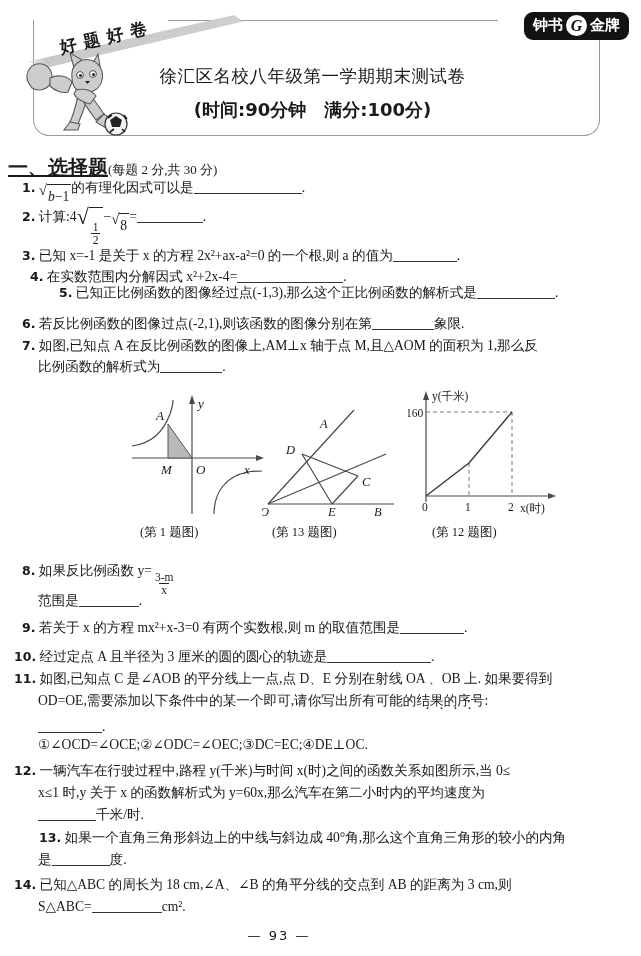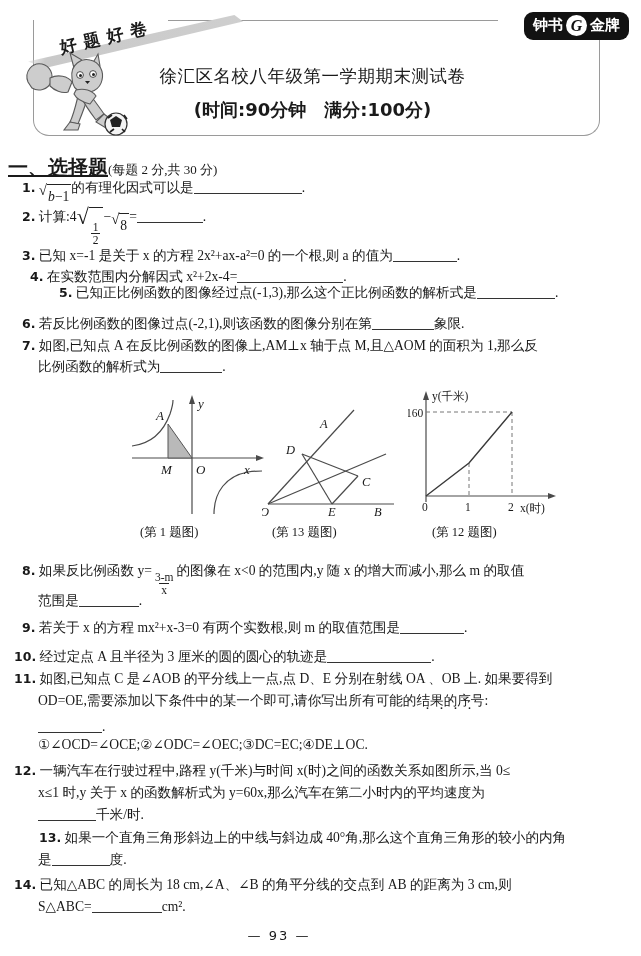--- a/index.html
+++ b/index.html
@@ -354,21 +354,21 @@
     <text x="24" y="22" font-size="11.5" fill="#1a1a1a">y(千米)</text>
   </svg>
   <div class="fig-cap" style="left:432px; top:146px;">(第 12 题图)</div>
 </div>
 
 <div class="q" style="left:22px; top:560px;">
   <span class="qnum">8.</span>
   <span>如果反比例函数 y=</span><span class="frac">
       <span class="num">3-m</span>
       <span class="den">x</span>
-    </span><span>的图像在 x&lt;0 的范围内,y 随 x 的增大而减小,那么 m 的取值</span>
+    </span>
 </div>
 <div class="q" style="left:38px; top:590px;">
   <span>范围是</span><span class="blank" style="width:60px;"></span><span>.</span>
 </div>
 
 <div class="q" style="left:22px; top:617px;">
   <span class="qnum">9.</span>
   <span>若关于 x 的方程 mx²+x-3=0 有两个实数根,则 m 的取值范围是</span><span class="blank" style="width:64px;"></span><span>.</span>
 </div>
 

